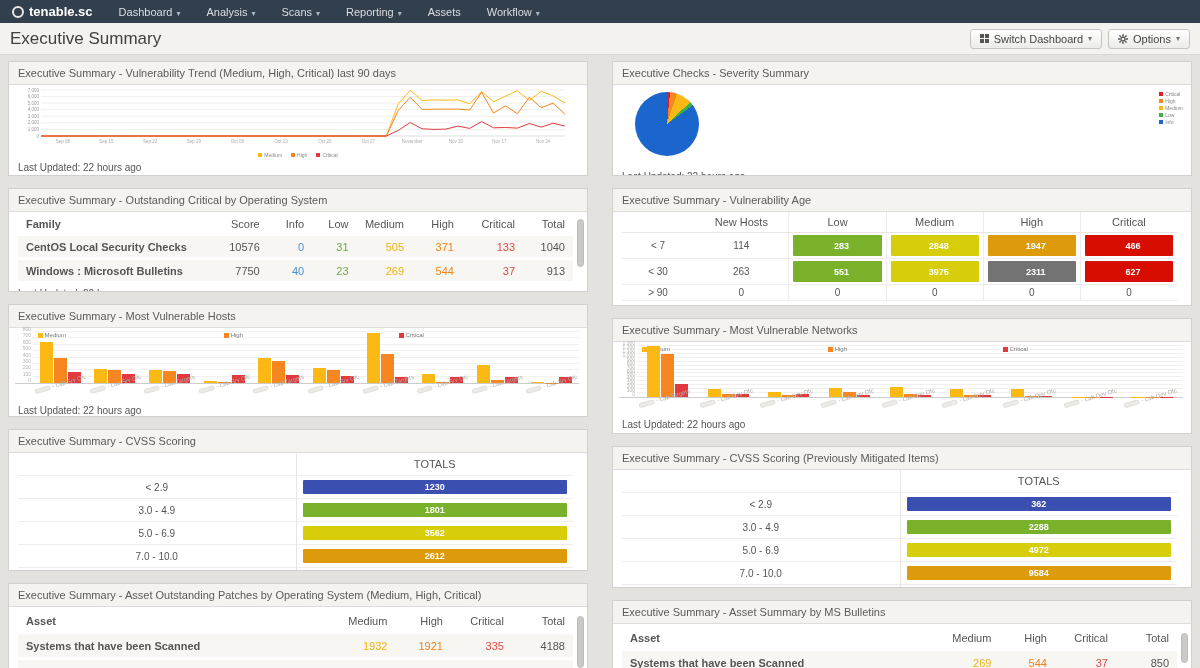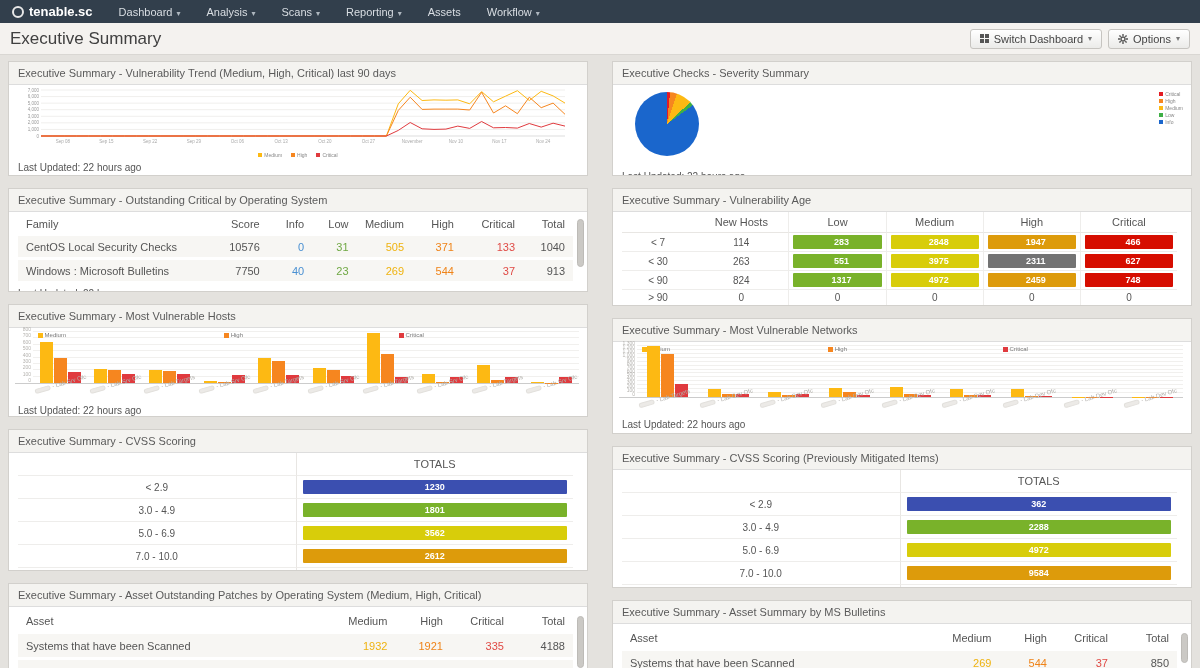--- a/index.html
+++ b/index.html
@@ -51,28 +51,28 @@
   .pie { position: absolute; left: 22px; top: 7px; width: 64px; height: 64px; border-radius: 50%; }
   .pie-legend { position: absolute; right: 8px; top: 6px; display: flex; flex-direction: column; gap: 1px; }
   .pie-legend span { display: inline-flex; align-items: center; gap: 2px; font-size: 5px; color: #888; }
   .pie-legend i { width: 4px; height: 4px; display: inline-block; }
   
   table { border-collapse: separate; border-spacing: 0; width: 100%; table-layout: fixed; }
   .tbl-wrap { padding: 0 14px 0 9px; }
   th { font-size: 11px; color: #555; font-weight: normal; padding: 6px 8px; }
   td { font-size: 11px; color: #555; padding: 0 8px; }
   .row-shaded td { background: #f7f6f3; border-bottom: 3px solid #fff; height: 24px; }
-  .ta-l { text-align: left; } .ta-r { text-align: right; } .ta-c { text-align: center; }
+  .ta-l { text-align: left; font-weight: bold; } .ta-r { text-align: right; } .ta-c { text-align: center; }
   .num-info { color: #4a90d2; } .num-low { color: #6fa843; } .num-med { color: #efb310; }
   .num-high { color: #ef8318; } .num-crit { color: #e04a45; }
   .scroll-pill { position: absolute; right: 3px; width: 7px; background: #cbc9c5; border: 1px solid #bdbbb7; border-radius: 4px; }
   
   .age-tbl th { padding: 4px 6px; border-bottom: 1px solid #e8e6e3; }
   .age-tbl td { padding: 2px 4px; border-bottom: 1px solid #eeedeb; font-size: 10px; }
-  .age-cell { height: 14px; border-radius: 1px; color: #fff; font-weight: bold; font-size: 9px; display: flex; align-items: center; justify-content: center; padding-left: 8px; }
+  .age-cell { height: 21px; border-radius: 1px; color: #fff; font-weight: bold; font-size: 9px; display: flex; align-items: center; justify-content: center; padding-left: 8px; }
   .age-tbl .vline { border-left: 1px solid #eeedeb; }
   
   .cvss-tbl td, .cvss-tbl th { padding: 2px 6px; border-bottom: 1px solid #eeedeb; font-size: 10px; }
   .cvss-tbl th { font-size: 11px; color: #555; padding: 5px 6px; }
   .cvss-tbl .vline { border-left: 1px solid #e8e6e3; }
   .cvss-bar { height: 14px; border-radius: 1px; color: #fff; font-weight: bold; font-size: 9px; display: flex; align-items: center; justify-content: center; margin: 2px 0; }
   
   .asset-tbl th { padding: 8px 8px 7px; }
   .asset-tbl td { height: 26px; }
 </style>
@@ -452,36 +452,20 @@
                   <div class="age-cell" style="background: rgb(216, 205, 10);">3975</div>
                 </td>
                 <td class="vline">
                   <div class="age-cell" style="background: #737373;">2311</div>
                 </td>
                 <td class="vline">
                   <div class="age-cell" style="background: rgb(214, 13, 0);">627</div>
                 </td>
               </tr>
               <tr>
-                <td class="ta-c">&lt; 90</td>
-                <td class="ta-c">824</td>
-                <td class="vline">
-                  <div class="age-cell" style="background: rgb(121, 178, 42);">1317</div>
-                </td>
-                <td class="vline">
-                  <div class="age-cell" style="background: rgb(216, 205, 10);">4972</div>
-                </td>
-                <td class="vline">
-                  <div class="age-cell" style="background: rgb(221, 155, 11);">2459</div>
-                </td>
-                <td class="vline">
-                  <div class="age-cell" style="background: rgb(214, 13, 0);">748</div>
-                </td>
-              </tr>
-              <tr>
                 <td class="ta-c">&gt; 90</td>
                 <td class="ta-c">0</td>
                 <td class="vline ta-c">0</td>
                 <td class="vline ta-c">0</td>
                 <td class="vline ta-c">0</td>
                 <td class="vline ta-c">0</td>
               </tr>
             </tbody>
           </table>
         </div>

